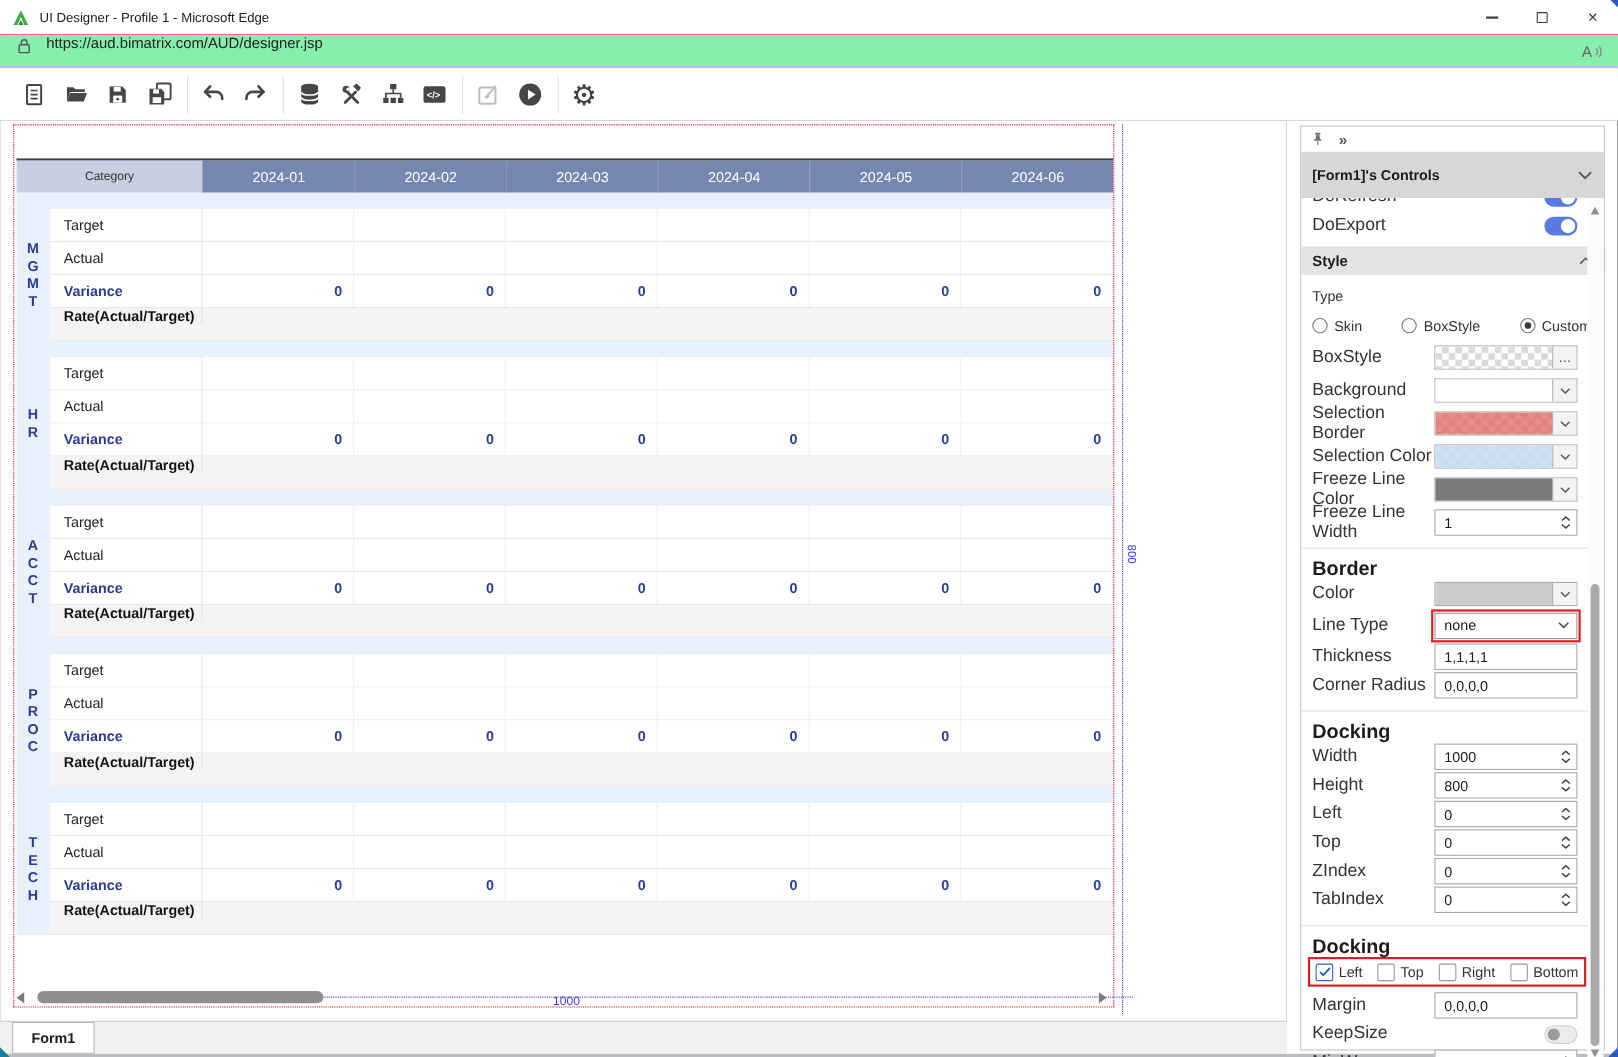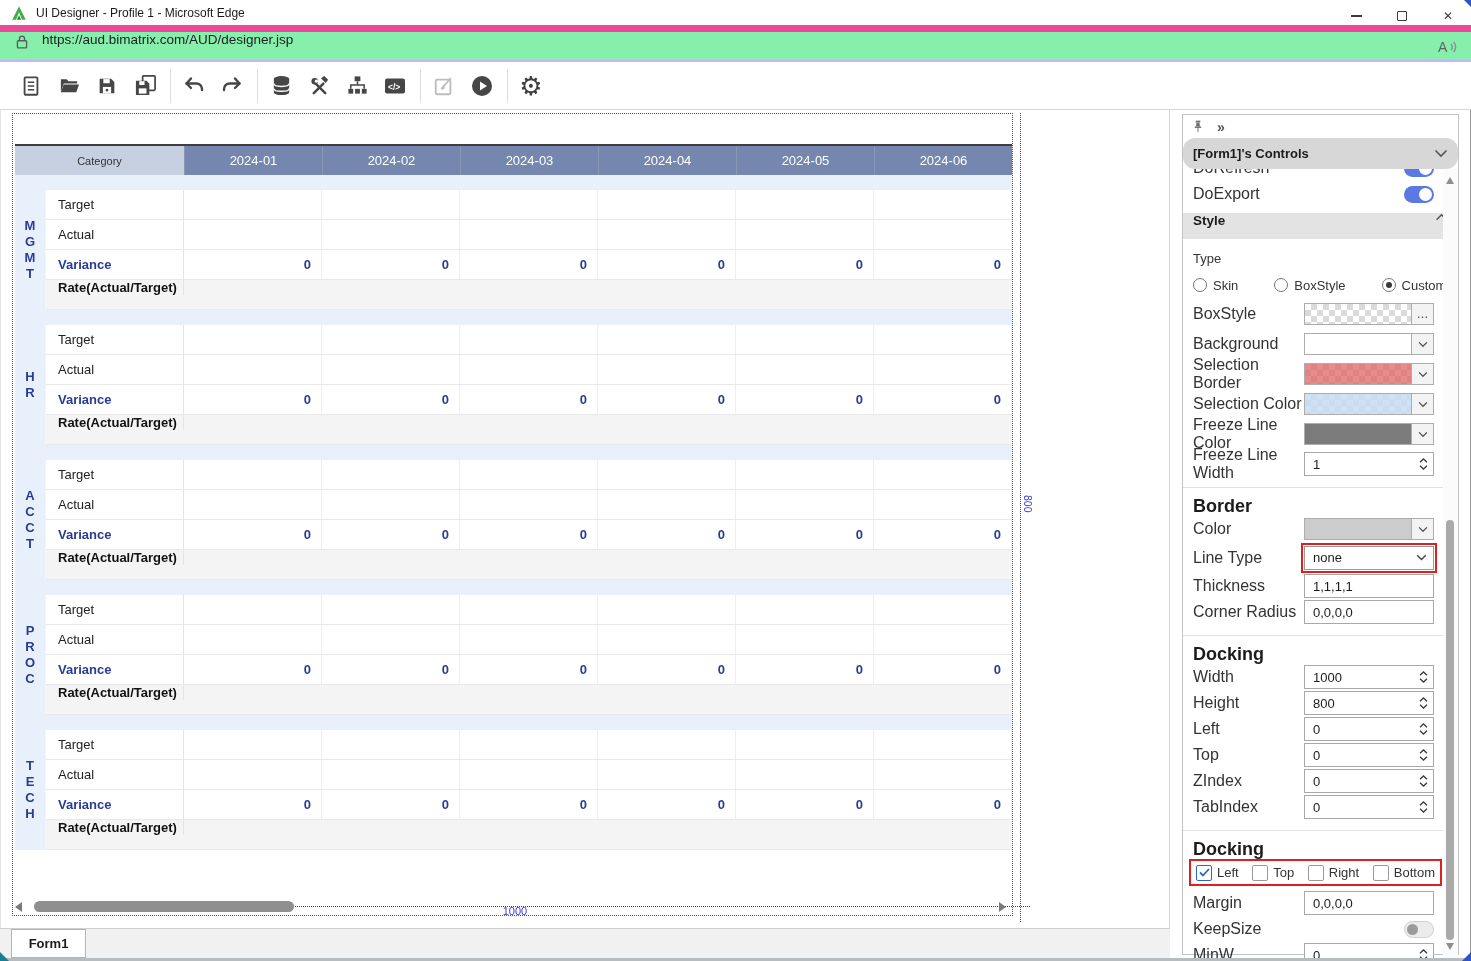--- a/index.html
+++ b/index.html
@@ -3,21 +3,21 @@
 <meta charset="utf-8">
 <style>
   * { box-sizing: border-box; margin: 0; padding: 0; }
   html,body { width:1471px; height:961px; overflow:hidden; background:#fff;
     font-family:"Liberation Sans", sans-serif; color:#222; }
   .page { position:relative; width:1471px; height:961px; background:#fff;
     box-shadow: inset 0 0 0 1px #9a9a9a; }
 
   
   .titlebar { position:absolute; left:0; top:0; width:100%; height:32px; background:#fff;
-    border-bottom:7px solid #ec4899; display:flex; align-items:center; }
+    border-bottom:1px solid #ec4899; display:flex; align-items:center; }
   .app-logo { margin-left:10px; width:18px; height:18px; }
   .title-text { margin-left:8px; font-size:12px; color:#1b1b1b; }
   .win-btns { position:absolute; right:0; top:0; height:32px; display:flex; }
   .win-btn { width:46px; height:32px; display:flex; align-items:center; justify-content:center; cursor:default; }
   .glyph-min { width:11px; height:1.4px; background:#3c3c3c; }
   .glyph-max { width:10px; height:10px; border:1.2px solid #3c3c3c; border-radius:1px; }
   .glyph-close { font-size:12px; color:#3c3c3c; }
   .corner-accent-tr { position:absolute; right:0; top:0; width:0; height:0;
     border-top:7px solid #2b56c4; border-left:7px solid transparent; }
 
@@ -92,40 +92,40 @@
   .corner-accent-bl { position:absolute; left:0; bottom:0; width:0; height:0;
     border-bottom:9px solid #1a7f95; border-right:9px solid transparent; }
   .corner-accent-br { position:absolute; right:0; bottom:0; width:0; height:0;
     border-bottom:9px solid #2b56c4; border-left:9px solid transparent; }
 
   
   .panel { position:absolute; left:1182px; top:114px; width:277px; height:841px; background:#fff;
     border:1px solid #c3c3c3; }
   .panel-toolbar { height:23px; display:flex; align-items:center; padding-left:8px; gap:12px; }
   .chevrons { font-size:14px; color:#555; font-weight:bold; line-height:1; }
-  .panel-header { height:31px; background:#d7d7d7; display:flex; align-items:center;
-    padding:0 10px; font-weight:bold; font-size:13px; color:#1b1b1b;border-radius:12px; }
+  .panel-header { height:42px; background:#d7d7d7; display:flex; align-items:center;
+    padding:0 10px; font-weight:bold; font-size:13px; color:#1b1b1b; }
   .panel-header .hdr-chev { margin-left:auto; }
   .panel-body { position:relative; height:789px; overflow:hidden; }
 
   .prow { display:flex; align-items:center; height:26px; margin:0 24px 0 10px; }
   .prow .plabel { flex:1; font-size:16px; color:#333; }
   .pctrl { width:130px; display:flex; align-items:center; }
   .clip-row { height:12px; overflow:hidden; position:relative; }
   .clip-row .prow { position:absolute; left:0; right:0; top:-14px; }
 
   .toggle { width:30px; height:17px; border-radius:9px; position:relative; margin-left:auto; }
   .toggle.on { background:#5b79e3; }
   .toggle.on::after { content:''; position:absolute; right:2px; top:2px; width:13px; height:13px;
     border-radius:50%; background:#fff; }
   .toggle.off { background:#ececec; border:1px solid #cfcfcf; }
   .toggle.off::after { content:''; position:absolute; left:2px; top:2px; width:11px; height:11px;
     border-radius:50%; background:#9b9b9b; }
 
-  .sec-header { height:26px; background:#e3e3e3; display:flex; align-items:flex-start;
+  .sec-header { height:26px; background:#e3e3e3; display:flex; align-items:center;
     padding:0 10px; font-weight:bold; font-size:13.5px; color:#1b1b1b; margin-top:6px; }
   .sec-header .hdr-chev { margin-left:auto; }
   .sub-header { font-weight:bold; font-size:18px; color:#1b1b1b; margin:8px 10px 4px 10px; height:16px; }
   .divider { border-top:1px solid #e2e2e2; margin-top:10px; }
 
   .type-label { font-size:13px; color:#333; margin:12px 10px 0 10px; height:16px; }
   .radio-row { display:flex; align-items:center; height:24px; margin:6px 18px 0 10px;
     justify-content:space-between;gap:36px; }
   .radio-item { display:flex; align-items:center; gap:6px; font-size:13px; color:#333; }
   .radio { width:14px; height:14px; border:1px solid #767676; border-radius:50%; position:relative;

